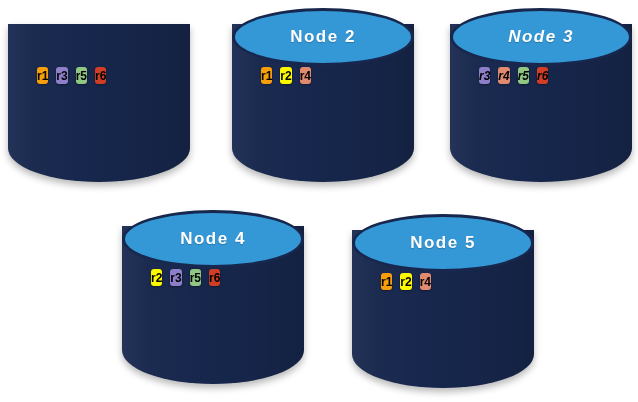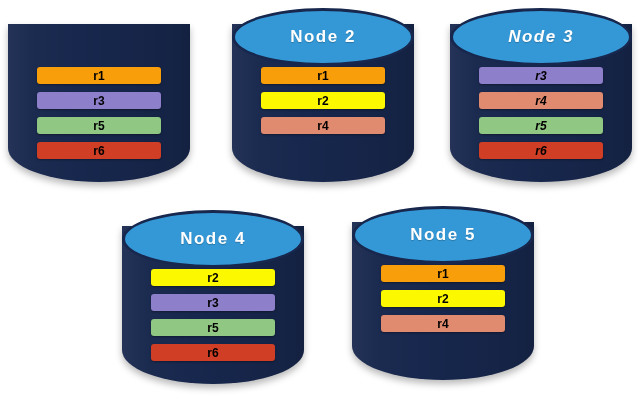--- a/index.html
+++ b/index.html
@@ -86,21 +86,20 @@
   }
 
   
   .records {
     position: absolute;
     left: 29px;
     top: 59px;
     width: 124px;
     z-index: 4;
     display: flex;
-    flex-direction: column;
     gap: 8px;
   }
 
   .record-bar {
     height: 17px;
     border-radius: 3px;
     display: flex;
     align-items: center;
     justify-content: center;
     font-size: 12px;
@@ -152,21 +151,21 @@
       <div class="cyl-top">
         <span class="node-title">Node  4</span>
       </div>
       <div class="records">
         <div class="record-bar" style="background: rgb(251, 248, 0);">r2</div>
         <div class="record-bar" style="background: rgb(141, 127, 201);">r3</div>
         <div class="record-bar" style="background: rgb(143, 199, 131);">r5</div>
         <div class="record-bar" style="background: rgb(208, 63, 37);">r6</div>
       </div>
     </div>
-    <div class="node" style="left: 352px; top: 206px;">
+    <div class="node" style="left: 352px; top: 214px;">
       <div class="cyl-body"></div>
       <div class="cyl-top">
         <span class="node-title">Node  5</span>
       </div>
       <div class="records">
         <div class="record-bar" style="background: rgb(249, 158, 11);">r1</div>
         <div class="record-bar" style="background: rgb(251, 248, 0);">r2</div>
         <div class="record-bar" style="background: rgb(224, 138, 112);">r4</div>
       </div>
     </div>

